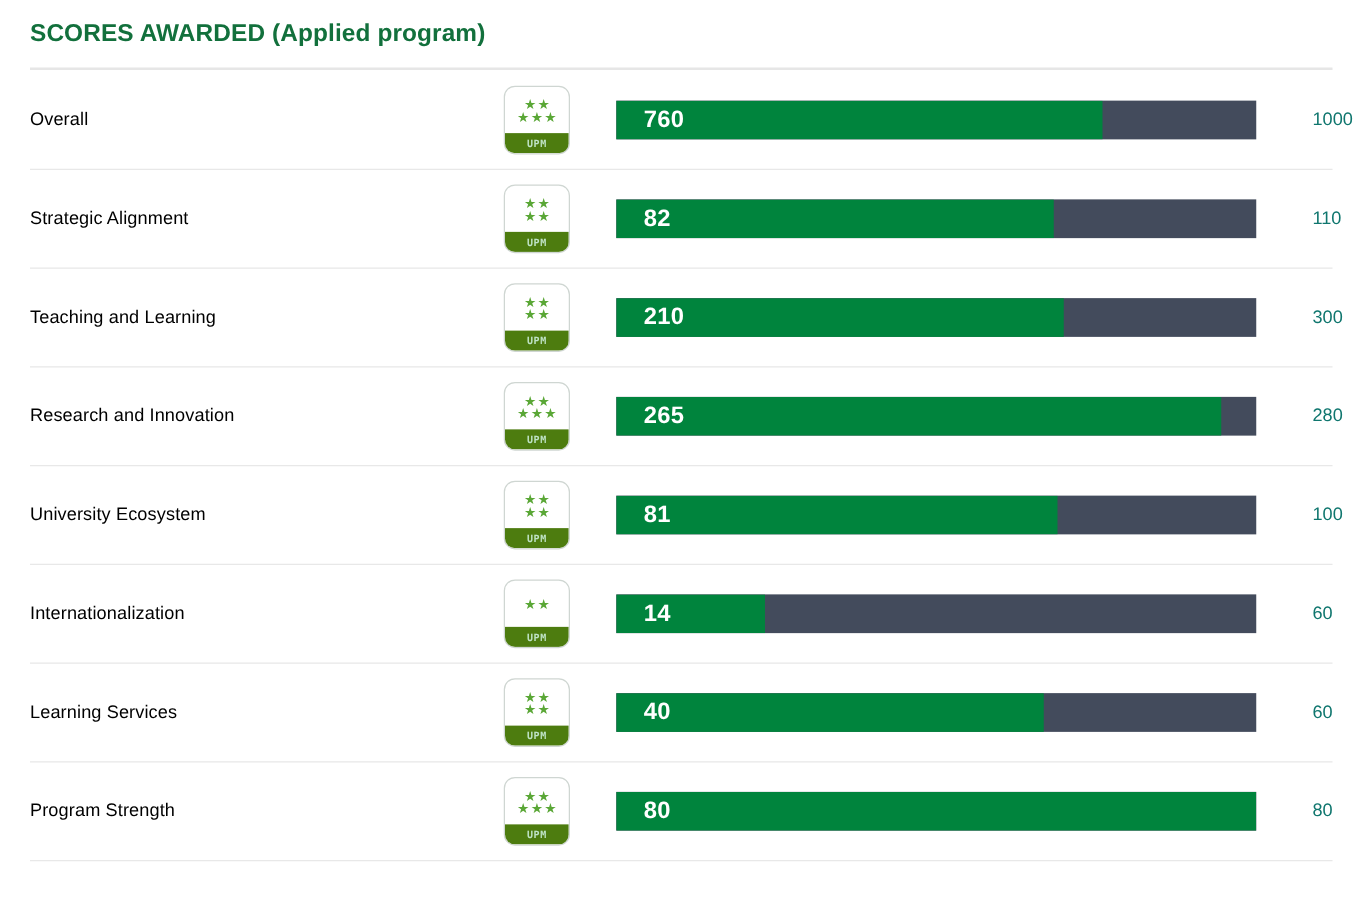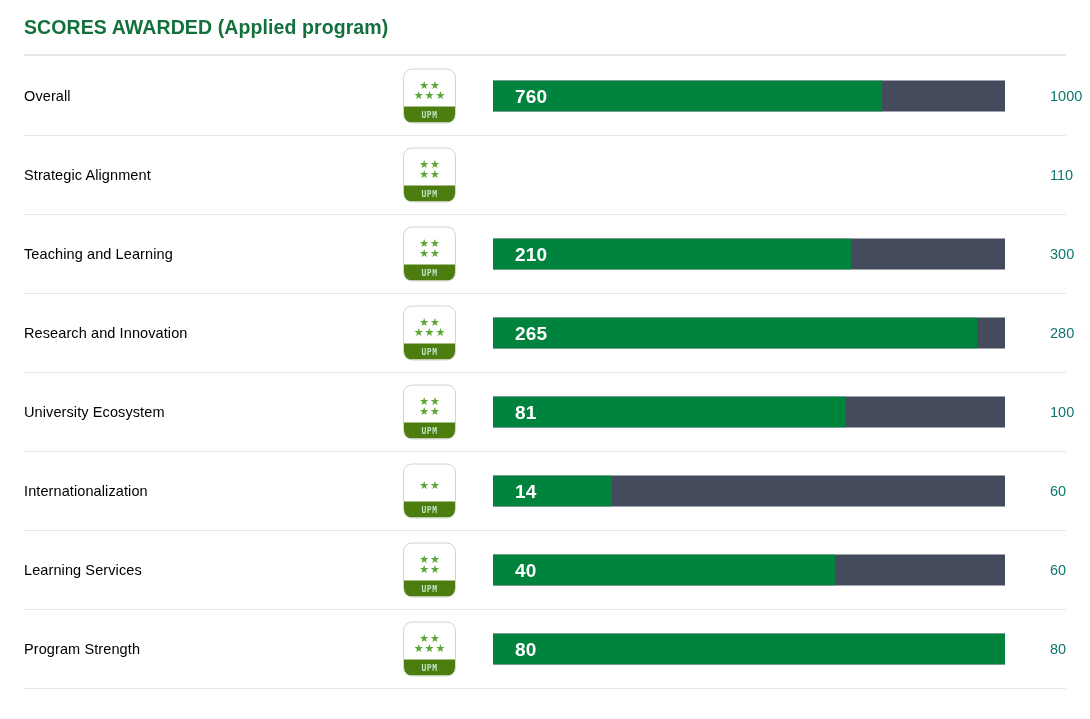--- a/index.html
+++ b/index.html
@@ -203,20 +203,24 @@
               <span class="star">★</span>
               <span class="star">★</span>
             </div>
             <div class="star-row">
               <span class="star">★</span>
               <span class="star">★</span>
             </div>
           </div>
           <div class="badge-foot">UPM</div>
         </div>
+        <div class="bar-track">
+          <div class="bar-fill" style="width: 68.3%;"></div>
+          <div class="bar-value">82</div>
+        </div>
         <div class="row-max">110</div>
       </div>
       <div class="score-row">
         <div class="row-label">Teaching and Learning</div>
         <div class="badge">
           <div class="badge-stars">
             <div class="star-row">
               <span class="star">★</span>
               <span class="star">★</span>
             </div>

